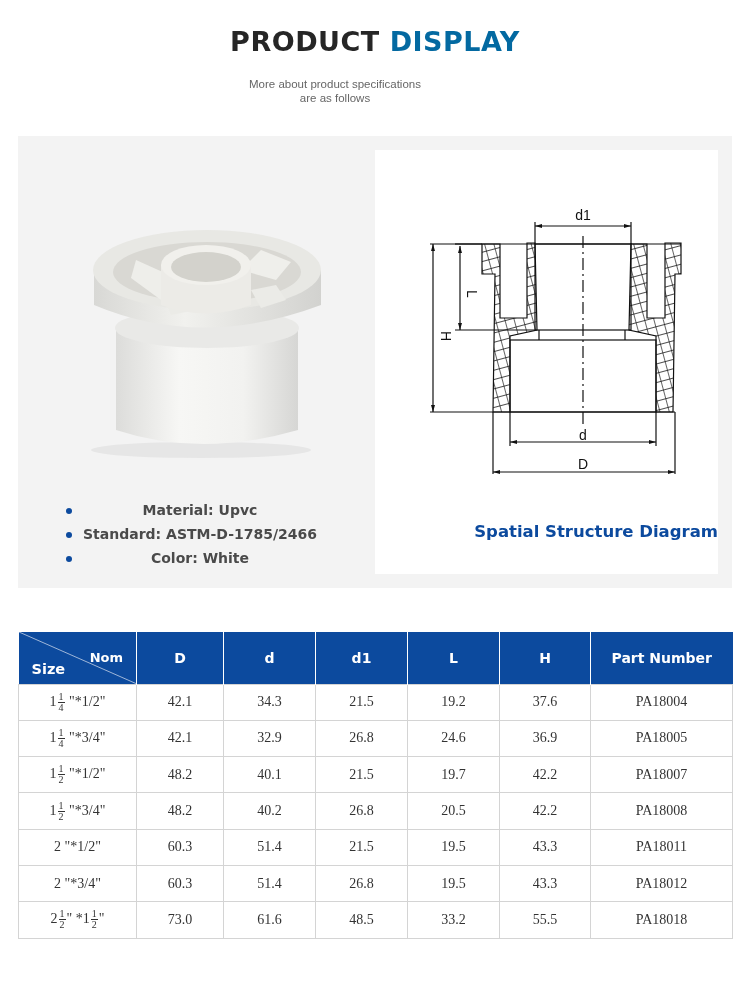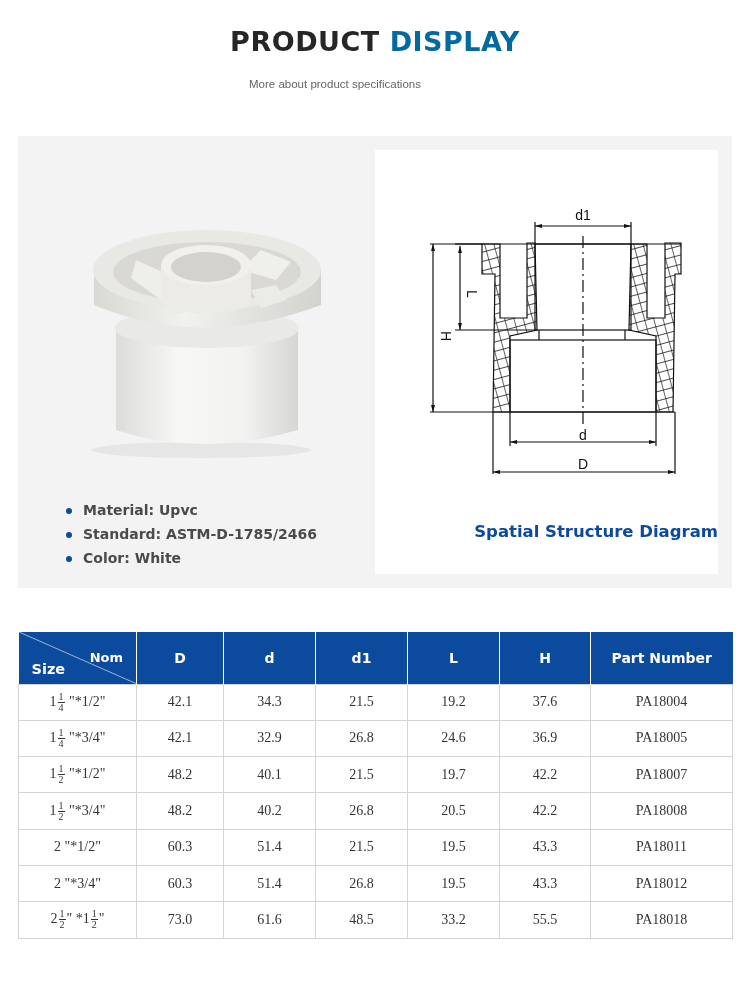--- a/index.html
+++ b/index.html
@@ -21,21 +21,21 @@
     background: #f3f3f3;
   }
   .photo {
     position: absolute; left: 18px; top: 14px; width: 330px; height: 310px;
   }
   .specs {
     position: absolute; left: 46px; top: 362px; list-style: none;
   }
   .specs li {
     position: relative; padding-left: 19px; height: 24px; line-height: 24px;
-    font-size: 14px; font-weight: bold; color: #4a4a4a;
+    font-size: 14px; font-weight: bold; color: #4a4a4a; text-align: center;
   }
   .specs li .dot {
     position: absolute; left: 2px; top: 10px; width: 6px; height: 6px;
     border-radius: 50%; background: #0c4a9e;
   }
 
   .diagram-box {
     position: absolute; left: 357px; top: 14px; width: 343px; height: 424px;
     background: #ffffff;
   }
@@ -69,20 +69,21 @@
 </style>
 </head>
 <body>
 
 <div class="title">
   <span>PRODUCT</span>
   <span class="accent">DISPLAY</span>
 </div>
 <div class="subtitle">
   <div>More about product specifications</div>
+  <div>are as follows</div>
 </div>
 
 <div class="panel">
 
   <svg class="photo" width="330" height="310" viewBox="0 0 330 310">
     <defs>
       <linearGradient id="body" x1="0" x2="1" y1="0" y2="0">
         <stop offset="0" stop-color="#dcdcda"></stop>
         <stop offset="0.35" stop-color="#f7f7f5"></stop>
         <stop offset="0.7" stop-color="#f2f2f0"></stop>

